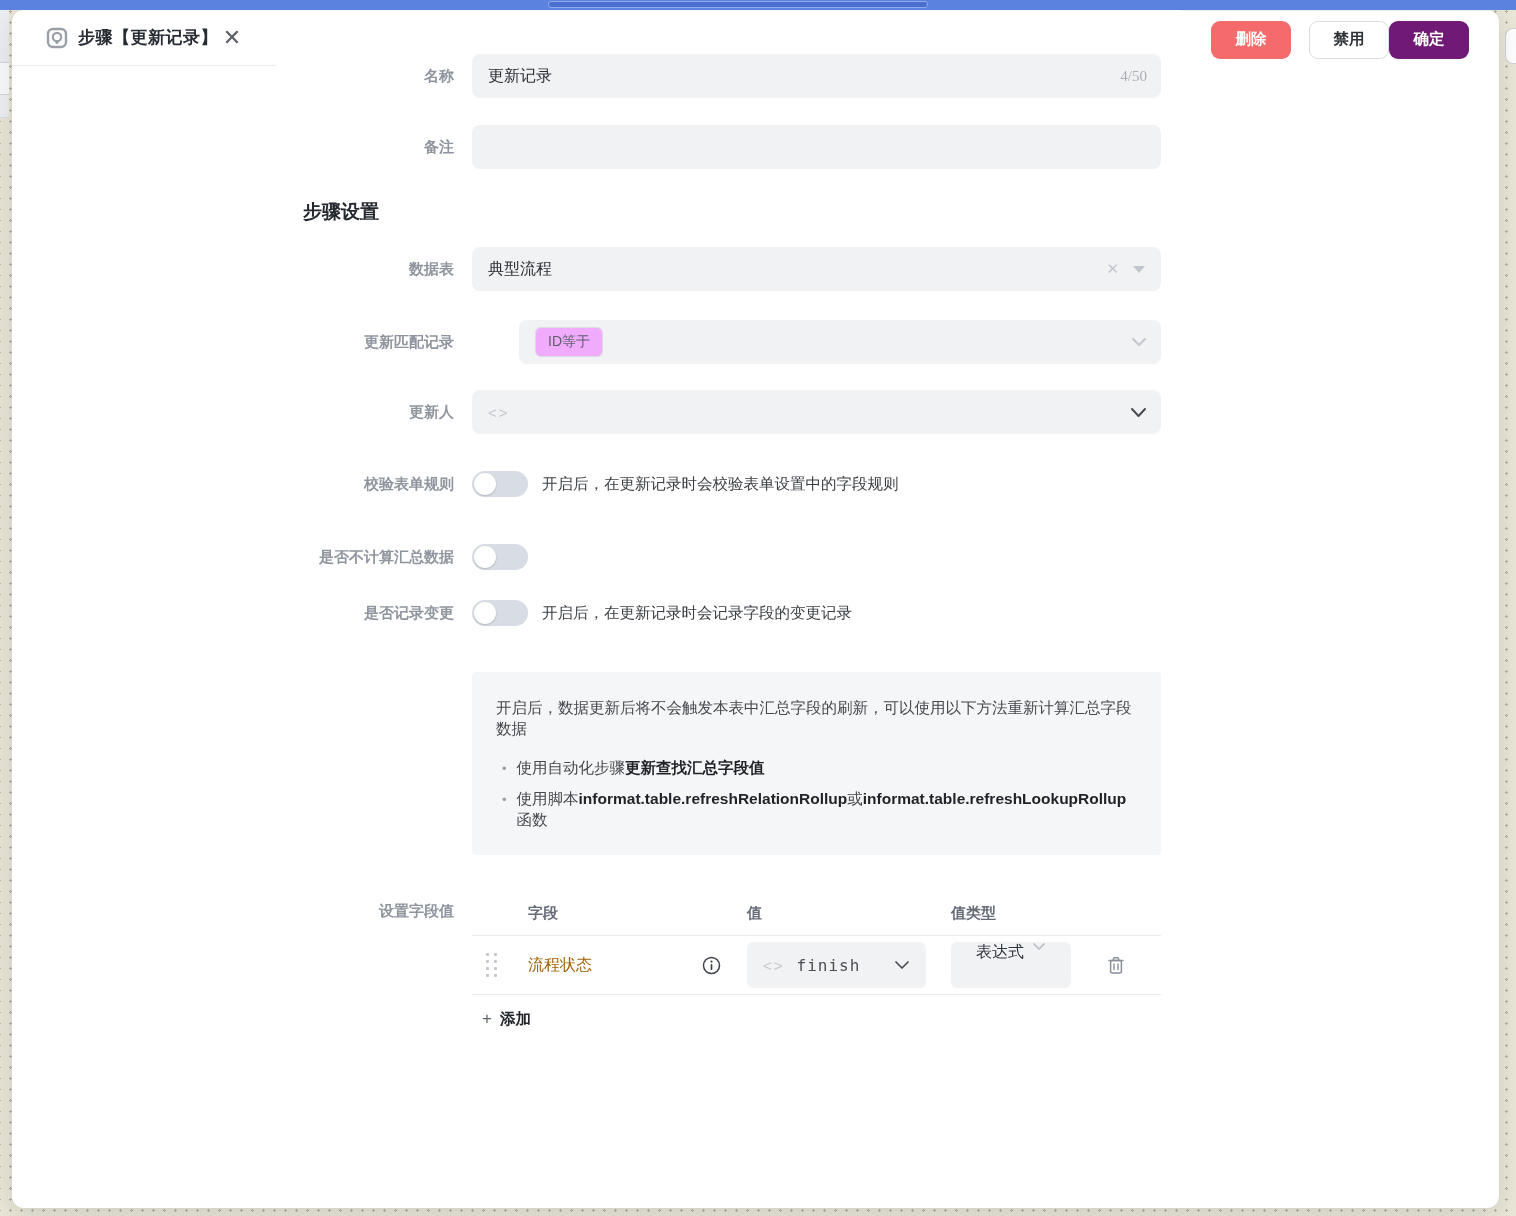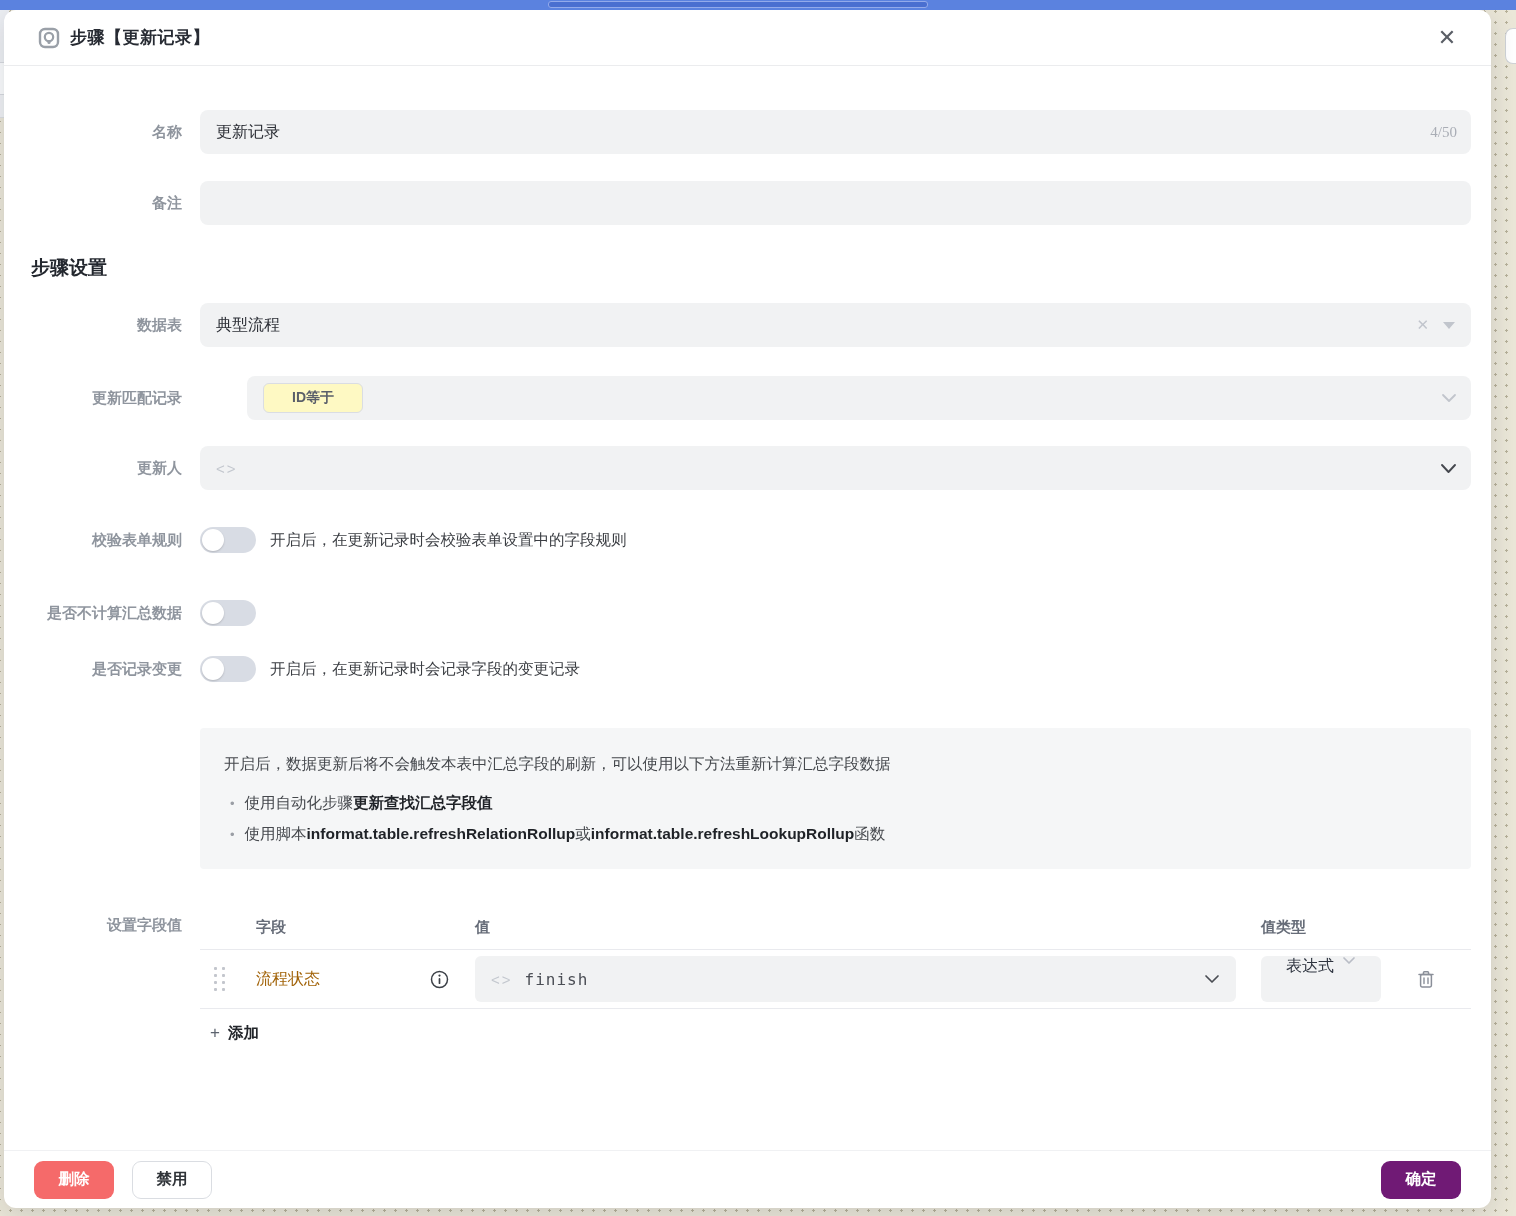--- a/index.html
+++ b/index.html
@@ -22,23 +22,23 @@
   .left-sliver .seg1 { height:53px; background:#edeff3; border-bottom:1px solid #d7d9de; }
   .left-sliver .seg2 { height:32px; background:#fbfcfd; border-bottom:1px solid #d7d9de; }
   .left-sliver .seg3 { height:23px; background:#eff1f4; border-bottom:1px solid #dcdee2; }
 
   
   .right-sliver { position:absolute; right:0; top:28px; width:11px; height:36px;
     background:#fff; border:1px solid #cfd2d6; border-radius:8px 0 0 8px; border-right:none; z-index:1; }
 
   
   .dialog {
-    position:absolute; left:4px; top:10px; width:1487px; height:1198px;
+    position:absolute; left:12px; top:10px; width:1487px; height:1198px;
     background:#fff; border-radius:12px; box-shadow:0 6px 28px rgba(40,46,60,.16);
-    display:flex; flex-direction:column; overflow:hidden; z-index:3;
+    display:flex; overflow:hidden; z-index:3;
   }
 
   .dlg-header { flex:none; height:56px; display:flex; align-items:center; padding:0 30px 0 34px; border-bottom:1px solid #ebecee; }
   .step-icon { width:22px; height:22px; margin-right:10px; flex:none; }
   .dlg-title { font-size:17px; font-weight:700; color:#272b33; letter-spacing:.5px; }
   .close-btn { margin-left:auto; width:28px; height:28px; display:flex; align-items:center; justify-content:center;
     font-size:22px; font-weight:300; color:#5a5e66; cursor:pointer; line-height:1; }
 
   .dlg-body { flex:1 1 auto; padding-top:44px; overflow:hidden; }
 
@@ -52,22 +52,22 @@
   .field .value-text { font-size:16px; color:#2c2f36; }
   .field .counter { margin-left:auto; font-size:15px; color:#a9adb5;font-family:Liberation Serif, serif; }
 
   .section-title { font-size:19px; font-weight:700; color:#23272e; margin:30px 0 22px 27px; }
 
   .icon-clear { margin-left:auto; font-size:15px; color:#c1c5cc; padding:0 6px; cursor:pointer; }
   .caret-down { width:0; height:0; border-left:6px solid transparent; border-right:6px solid transparent;
     border-top:7px solid #c1c5cc; margin-left:8px; margin-right:2px; cursor:pointer; }
   .chev { flex:none; margin-left:auto; cursor:pointer; }
 
-  .tag { display:inline-flex; align-items:center; height:30px; padding:0 28px; background:#fef9c3;
-    border:1px solid #dadde3; border-radius:6px; font-size:14px; font-weight:700; color:#5a5f6a; }
+  .tag { display:inline-flex; align-items:center; height:30px; padding:0 12px; background:#f0abfc;
+    border:1px solid #dadde3; border-radius:6px; font-size:14px; font-weight:400; color:#5a5f6a; }
 
   .angle-ph { font-size:15px; color:#c3c7ce; letter-spacing:2px; }
 
   .toggle { flex:none; width:56px; height:26px; border-radius:13px; background:#d8dce4; position:relative; cursor:pointer; }
   .toggle .knob { position:absolute; left:2px; top:2px; width:22px; height:22px; border-radius:50%;
     background:#fff; box-shadow:0 1px 2px rgba(0,0,0,.18); }
   .toggle-hint { margin-left:14px; font-size:15.5px; color:#3a3d42; }
 
   .note-box { flex:1 1 auto; background:#f5f6f7; border-radius:4px; padding:26px 24px 24px 24px; }
   .note-box p { font-size:15.5px; color:#45484d; margin-bottom:18px; }

